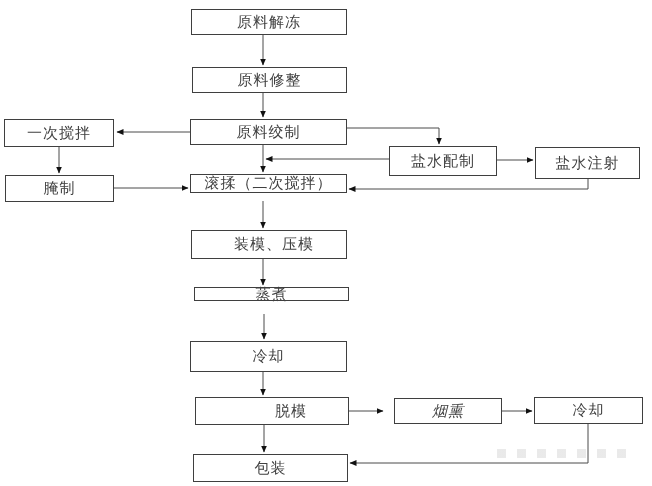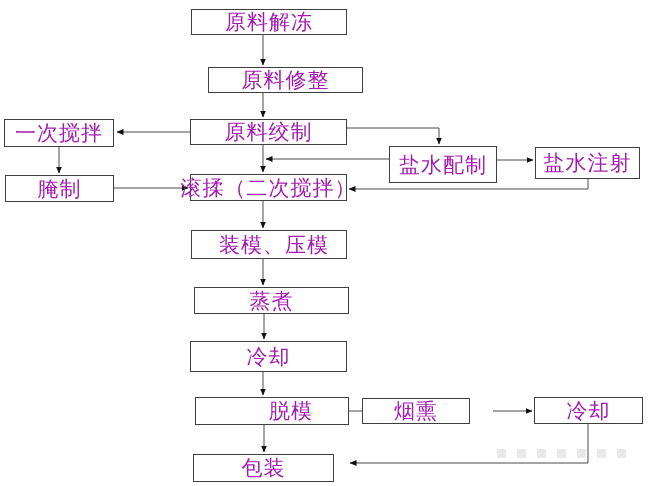--- a/index.html
+++ b/index.html
@@ -4,40 +4,40 @@
 <style>
   html,body{margin:0;padding:0;background:#ffffff;}
   .stage{
     position:relative;width:652px;height:486px;background:#ffffff;
     font-family:"Liberation Sans","DejaVu Sans",sans-serif;
     overflow:hidden;
   }
   .connectors{position:absolute;left:0;top:0;width:652px;height:486px;pointer-events:none;}
   .node{
     position:absolute;box-sizing:border-box;
-    border:1px solid #3f3f3f;background:#ffffff;color:#a21caf;
+    border:1px solid #3f3f3f;background:#ffffff;color:#404040;
     display:flex;align-items:center;justify-content:center;
-    font-size:21px;letter-spacing:1px;white-space:nowrap;
+    font-size:15px;letter-spacing:1px;white-space:nowrap;
   }
   
   .n-thaw        {left:191px;top:9px;  width:156px;height:26px;}
-  .n-trim        {left:192px;top:67px; width:155px;height:26px;margin-left:16px;}
+  .n-trim        {left:192px;top:67px; width:155px;height:26px;}
   .n-grind       {left:190px;top:119px;width:157px;height:26px;}
   .n-stir1       {left:4px;  top:119px;width:110px;height:28px;}
   .n-marinate    {left:5px;  top:175px;width:109px;height:27px;}
-  .n-brine-prep  {left:389px;top:146px;width:108px;height:37px;}
+  .n-brine-prep  {left:389px;top:146px;width:108px;height:30px;}
   .n-brine-inject{left:535px;top:147px;width:105px;height:32px;font-family:Liberation Mono, monospace;}
-  .n-tumble      {left:190px;top:174px;width:157px;height:27px;}
+  .n-tumble      {left:190px;top:174px;width:157px;height:19px;}
   .n-mold        {left:191px;top:230px;width:156px;height:29px;padding-left:10px;}
-  .n-cook        {left:194px;top:287px;width:155px;height:27px;}
+  .n-cook        {left:194px;top:287px;width:155px;height:14px;}
   .n-cool1       {left:190px;top:341px;width:157px;height:31px;}
   .n-demold      {left:195px;top:397px;width:154px;height:28px;padding-left:38px;}
-  .n-smoke       {left:362px;top:398px;width:108px;height:26px;}
+  .n-smoke       {left:394px;top:398px;width:108px;height:26px;font-style:italic;}
   .n-cool2       {left:534px;top:397px;width:109px;height:27px;}
-  .n-pack        {left:193px;top:454px;width:141px;height:28px;}
+  .n-pack        {left:193px;top:454px;width:155px;height:28px;}
   .watermark{
     position:absolute;left:497px;top:449px;width:138px;height:9px;
     background:
       repeating-linear-gradient(90deg, rgba(150,150,150,0.45) 0 9px, rgba(255,255,255,0) 9px 20px);
     opacity:0.45;
   }
 </style>
 </head>
 <body>
 

